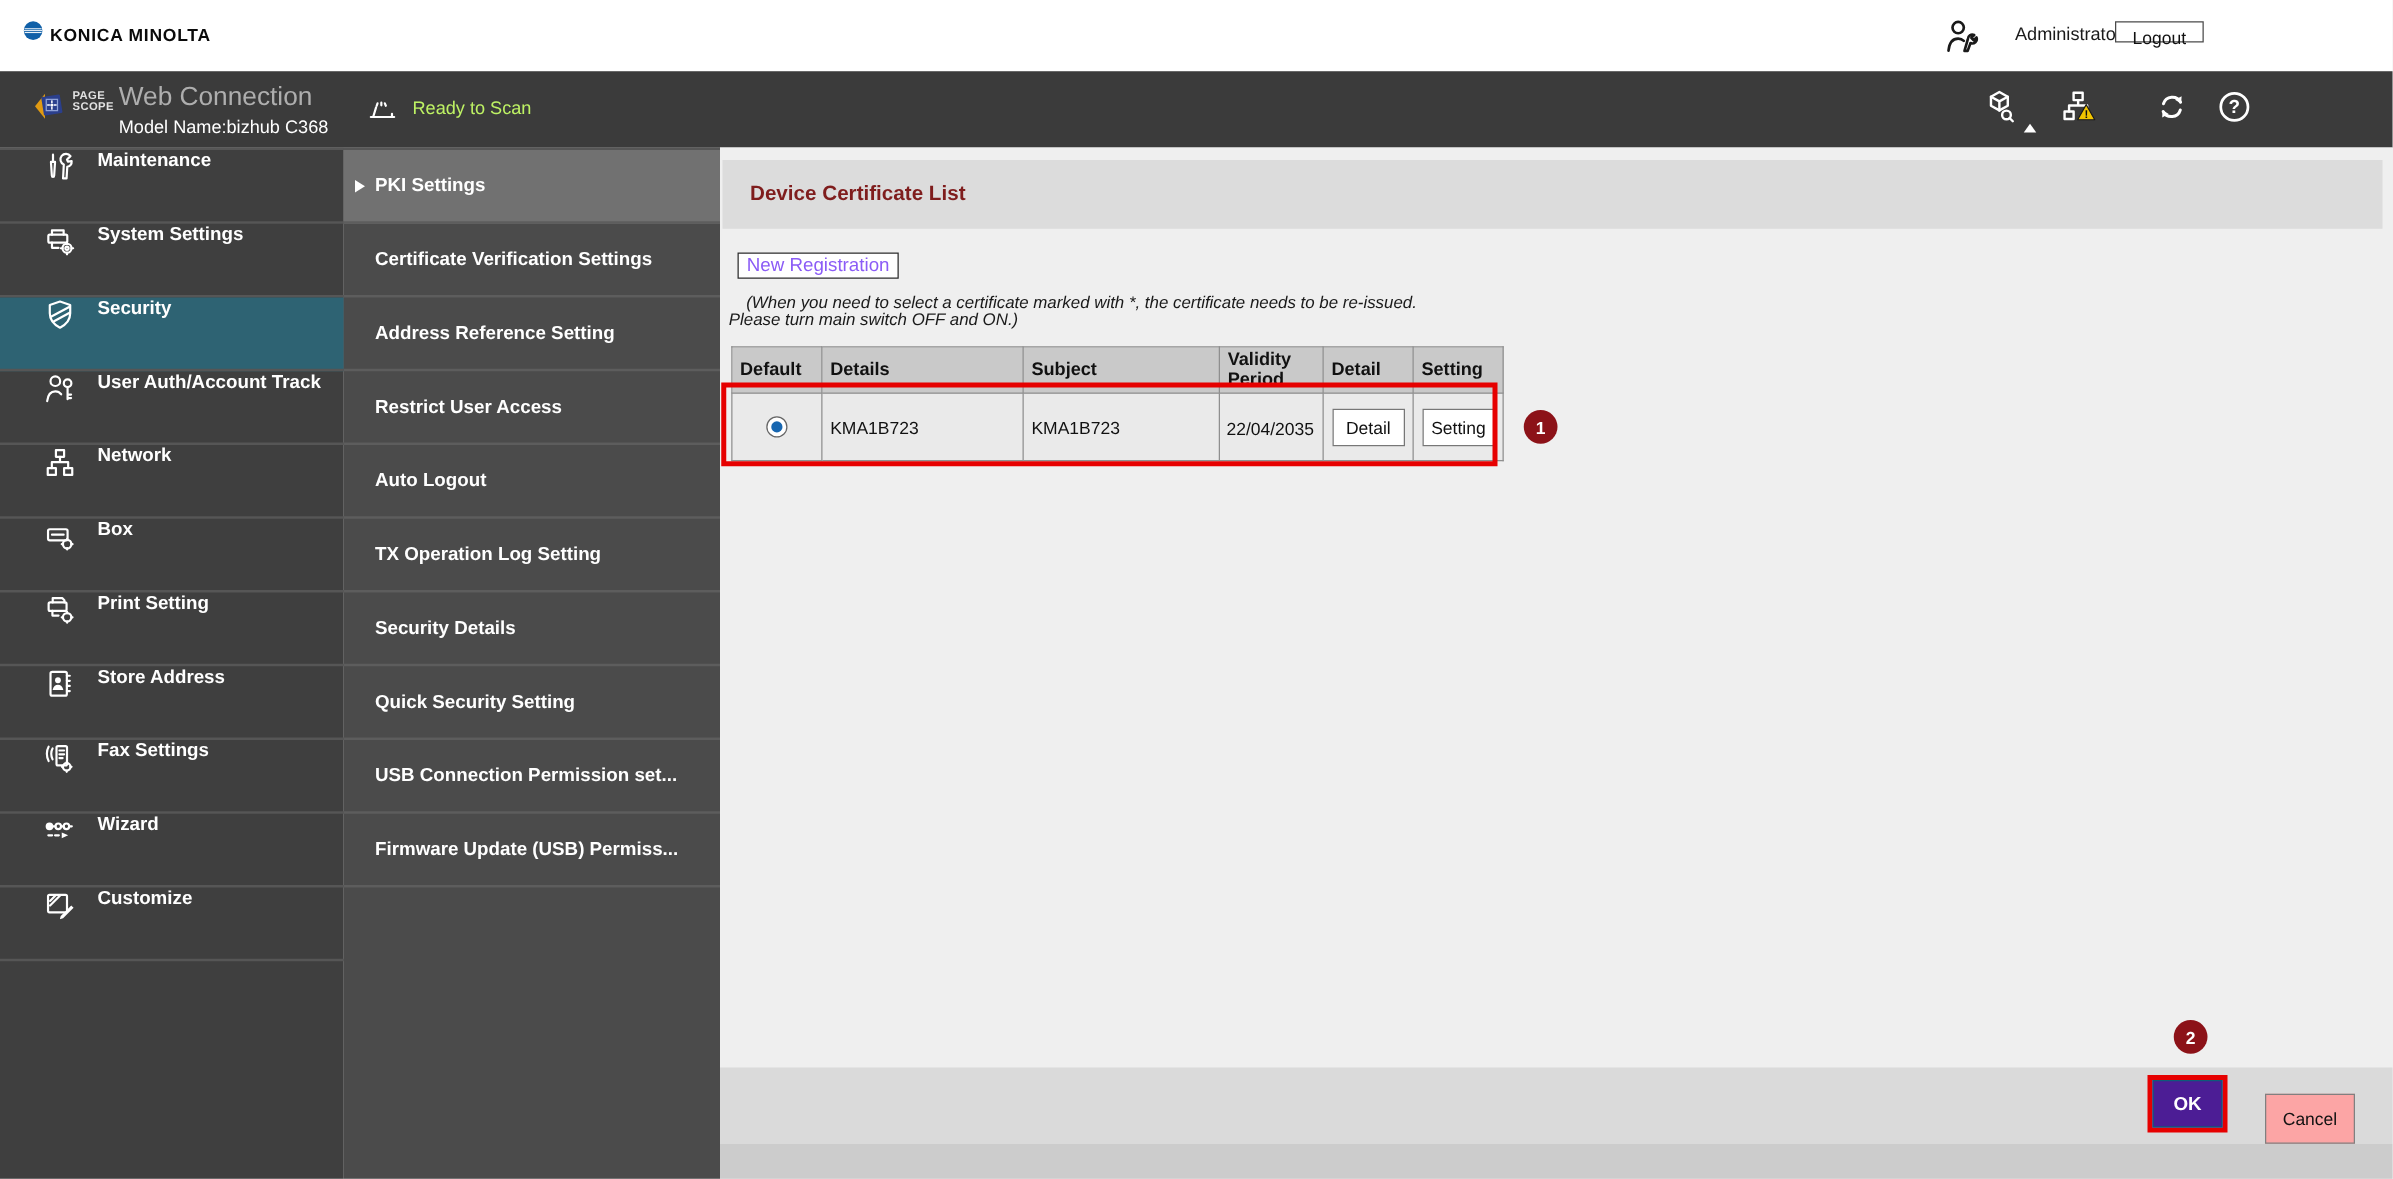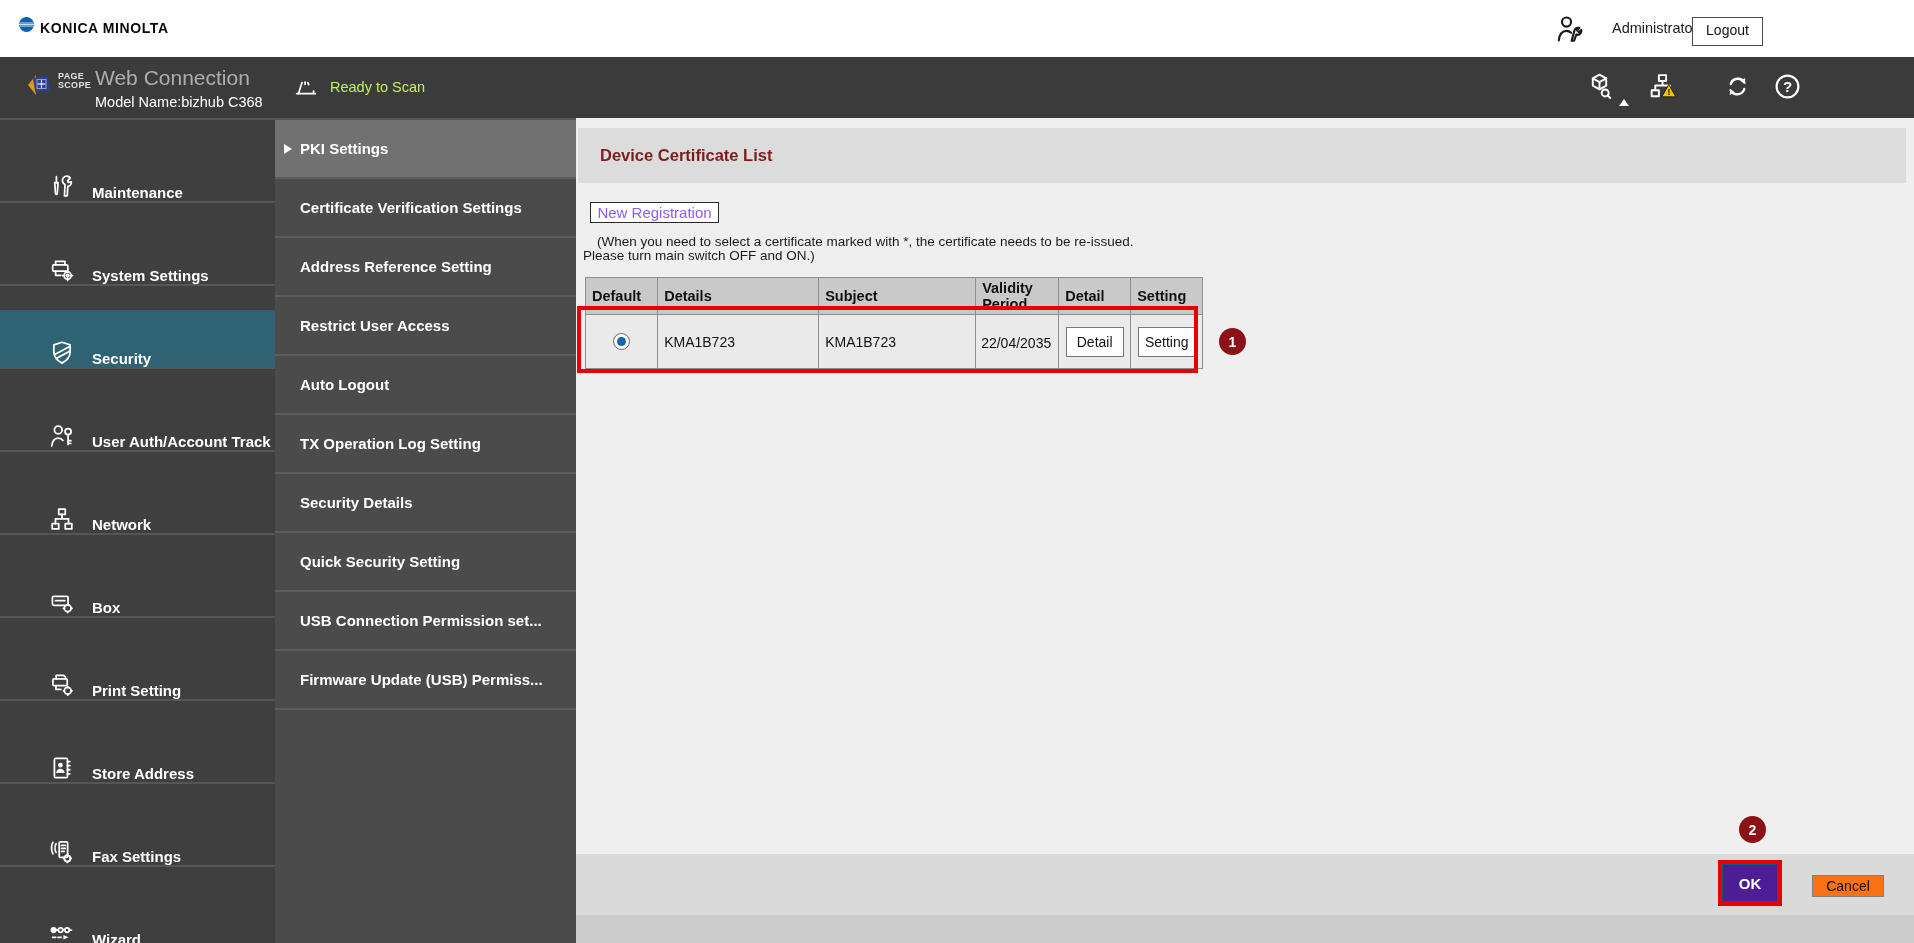--- a/index.html
+++ b/index.html
@@ -7,56 +7,56 @@
     width:1914px;height:943px;position:relative;overflow:hidden;
     font-family:"Liberation Sans","DejaVu Sans",sans-serif;
     background:#efefef;-webkit-font-smoothing:antialiased;
   }
   
   .topbar{position:absolute;left:0;top:0;width:100%;height:57px;background:#ffffff;}
   .km-logo{position:absolute;left:18px;top:16px;}
   .km-text{position:absolute;left:40px;top:20px;font-size:14px;font-weight:bold;letter-spacing:.6px;color:#0a0a0a;}
   .admin-icon{position:absolute;left:1554px;top:13px;}
   .admin-label{position:absolute;left:1612px;top:20px;font-size:14.5px;color:#1a1a1a;}
-  .logout-btn{position:absolute;left:1692px;top:17px;width:71px;height:29px;background:#fff;
+  .logout-btn{position:absolute;left:1692px;top:17px;width:71px;height:17px;background:#fff;
     border:1px solid #4a4a4a;font-size:14px;color:#111;text-align:center;line-height:25px;cursor:pointer;box-sizing:border-box;}
   
   .appheader{position:absolute;left:0;top:57px;height:61px;width:100%;background:#3b3b3b;}
   .ps-icon{position:absolute;left:25px;top:12px;}
   .ps-stack{position:absolute;left:58px;top:15px;font-size:9px;font-weight:bold;color:#e2e2e2;line-height:9px;letter-spacing:.3px;}
   .wc-title{position:absolute;left:95px;top:9px;font-size:21px;color:#aeaeae;font-weight:400;}
   .wc-model{position:absolute;left:95px;top:37px;font-size:14.5px;color:#ffffff;}
   .status-icon{position:absolute;left:292px;top:17px;}
   .status-text{position:absolute;left:330px;top:22px;font-size:14.5px;color:#bef264;}
   .hdr-icons{position:absolute;right:112px;top:15px;height:32px;display:flex;align-items:center;}
   .hdr-ic{position:relative;cursor:pointer;}
   .caret-up{width:0;height:0;border-left:5px solid transparent;border-right:5px solid transparent;
     border-bottom:7px solid #ffffff;display:inline-block;margin:14px 0 0 4px;}
   .gap22{margin-right:18px;} .gap46{margin-right:46px;} .gap20{margin-right:22px;}
   
   .layout{position:absolute;left:0;top:118px;bottom:0;right:0;display:flex;}
   .sidebar{width:275px;background:#3f3f3f;border-top:2px solid #565656;box-sizing:border-box;}
-  .side-item{height:59px;box-sizing:border-box;border-bottom:2px solid #565656;display:flex;align-items:flex-end;
-    padding-left:48px;cursor:pointer;margin-top:24px;}
+  .side-item{height:59px;box-sizing:border-box;border-bottom:2px solid #565656;display:flex;align-items:flex-start;
+    padding-left:34px;cursor:pointer;}
   .side-item .lbl{margin-left:16px;color:#ffffff;font-size:15px;font-weight:bold;}
   .side-item.sel{background:#2e6373;}
   .submenu{width:301px;background:#4b4b4b;border-top:2px solid #565656;box-sizing:border-box;}
   .sub-item{height:59px;box-sizing:border-box;border-bottom:2px solid #5d5d5d;display:flex;align-items:center;
     padding-left:25px;color:#ffffff;font-size:15px;font-weight:bold;cursor:pointer;position:relative;
     white-space:nowrap;overflow:hidden;}
   .sub-item.sel{background:#717171;}
   .sub-item.sel .arrow{position:absolute;left:9px;top:50%;margin-top:-5px;width:0;height:0;
     border-top:5px solid transparent;border-bottom:5px solid transparent;border-left:8px solid #ffffff;}
   
   .main{flex:1;position:relative;background:#efefef;}
   .title-strip{position:absolute;left:2px;top:10px;right:8px;height:55px;background:#dcdcdc;
     line-height:55px;padding-left:22px;font-size:16.5px;font-weight:bold;color:#7f1d1d;}
   .new-reg{position:absolute;left:14px;top:84px;width:129px;height:21px;background:#ffffff;
     border:1px solid #2a2a2a;font-size:15px;color:#8b5cf6;text-align:center;line-height:19px;cursor:pointer;box-sizing:border-box;}
-  .note{position:absolute;left:7px;top:117px;font-size:13.5px;line-height:14px;color:#1a1a1a;}
+  .note{position:absolute;left:7px;top:117px;font-size:13.5px;line-height:14px;color:#1a1a1a;font-style:italic;}
   .note .l1{padding-left:14px;}
   table.cert{position:absolute;left:9px;top:159px;border-collapse:collapse;table-layout:fixed;
     font-size:14px;color:#111;}
   table.cert th{background:#c9c9c9;border:1px solid #8f8f8f;font-size:14.5px;font-weight:bold;
     text-align:left;padding:2px 16px 2px 6px;height:31px;box-sizing:border-box;line-height:16px;}
   table.cert td{background:#eaeaea;border:1px solid #8f8f8f;height:54px;box-sizing:border-box;vertical-align:middle;}
   td.c-issuer,td.c-subject{padding-left:6px;}
   td.c-validity{word-break:break-all;vertical-align:top;padding:3px 6px 0 5px;line-height:17px;}
   td.c-btn{text-align:center;}
   .cell-btn{background:#ffffff;border:1px solid #777;font-size:14px;color:#111;width:58px;height:30px;cursor:pointer;
@@ -67,21 +67,21 @@
     box-sizing:border-box;pointer-events:none;}
   .badge{position:absolute;width:27px;height:27px;border-radius:50%;background:#8c1218;color:#fff;
     font-size:14px;font-weight:bold;display:flex;align-items:center;justify-content:center;}
   .badge1{left:643px;top:210px;}
   .badge2{left:1163px;top:698px;}
   .band1{position:absolute;left:0;right:0;top:736px;height:61px;background:#dadada;}
   .band2{position:absolute;left:0;right:0;top:797px;height:28px;background:#cccccc;}
   .ok-wrap{position:absolute;left:1142px;top:742px;border:4px solid #e60000;width:64px;height:46px;box-sizing:border-box;}
   .ok-btn{width:100%;height:100%;background:#4c1d95;color:#ffffff;font-size:15px;font-weight:bold;border:1px solid #0e5a7a;
     cursor:pointer;font-family:"Liberation Sans",sans-serif;}
-  .cancel-btn{position:absolute;left:1236px;top:757px;width:72px;height:22px;background:#f97316;border:1px solid #808080;
+  .cancel-btn{position:absolute;left:1236px;top:757px;width:72px;height:40px;background:#fca5a5;border:1px solid #808080;
     font-size:14px;color:#111;cursor:pointer;font-family:"Liberation Sans",sans-serif;}
   
   svg.ic{stroke:#fff;fill:none;stroke-width:1.5;stroke-linecap:round;stroke-linejoin:round;}
   svg.icb{stroke:#1a1a1a;fill:none;stroke-width:1.6;stroke-linecap:round;stroke-linejoin:round;}
 </style>
 </head>
 <body>
 
 <div class="topbar">
   <span class="km-logo">

